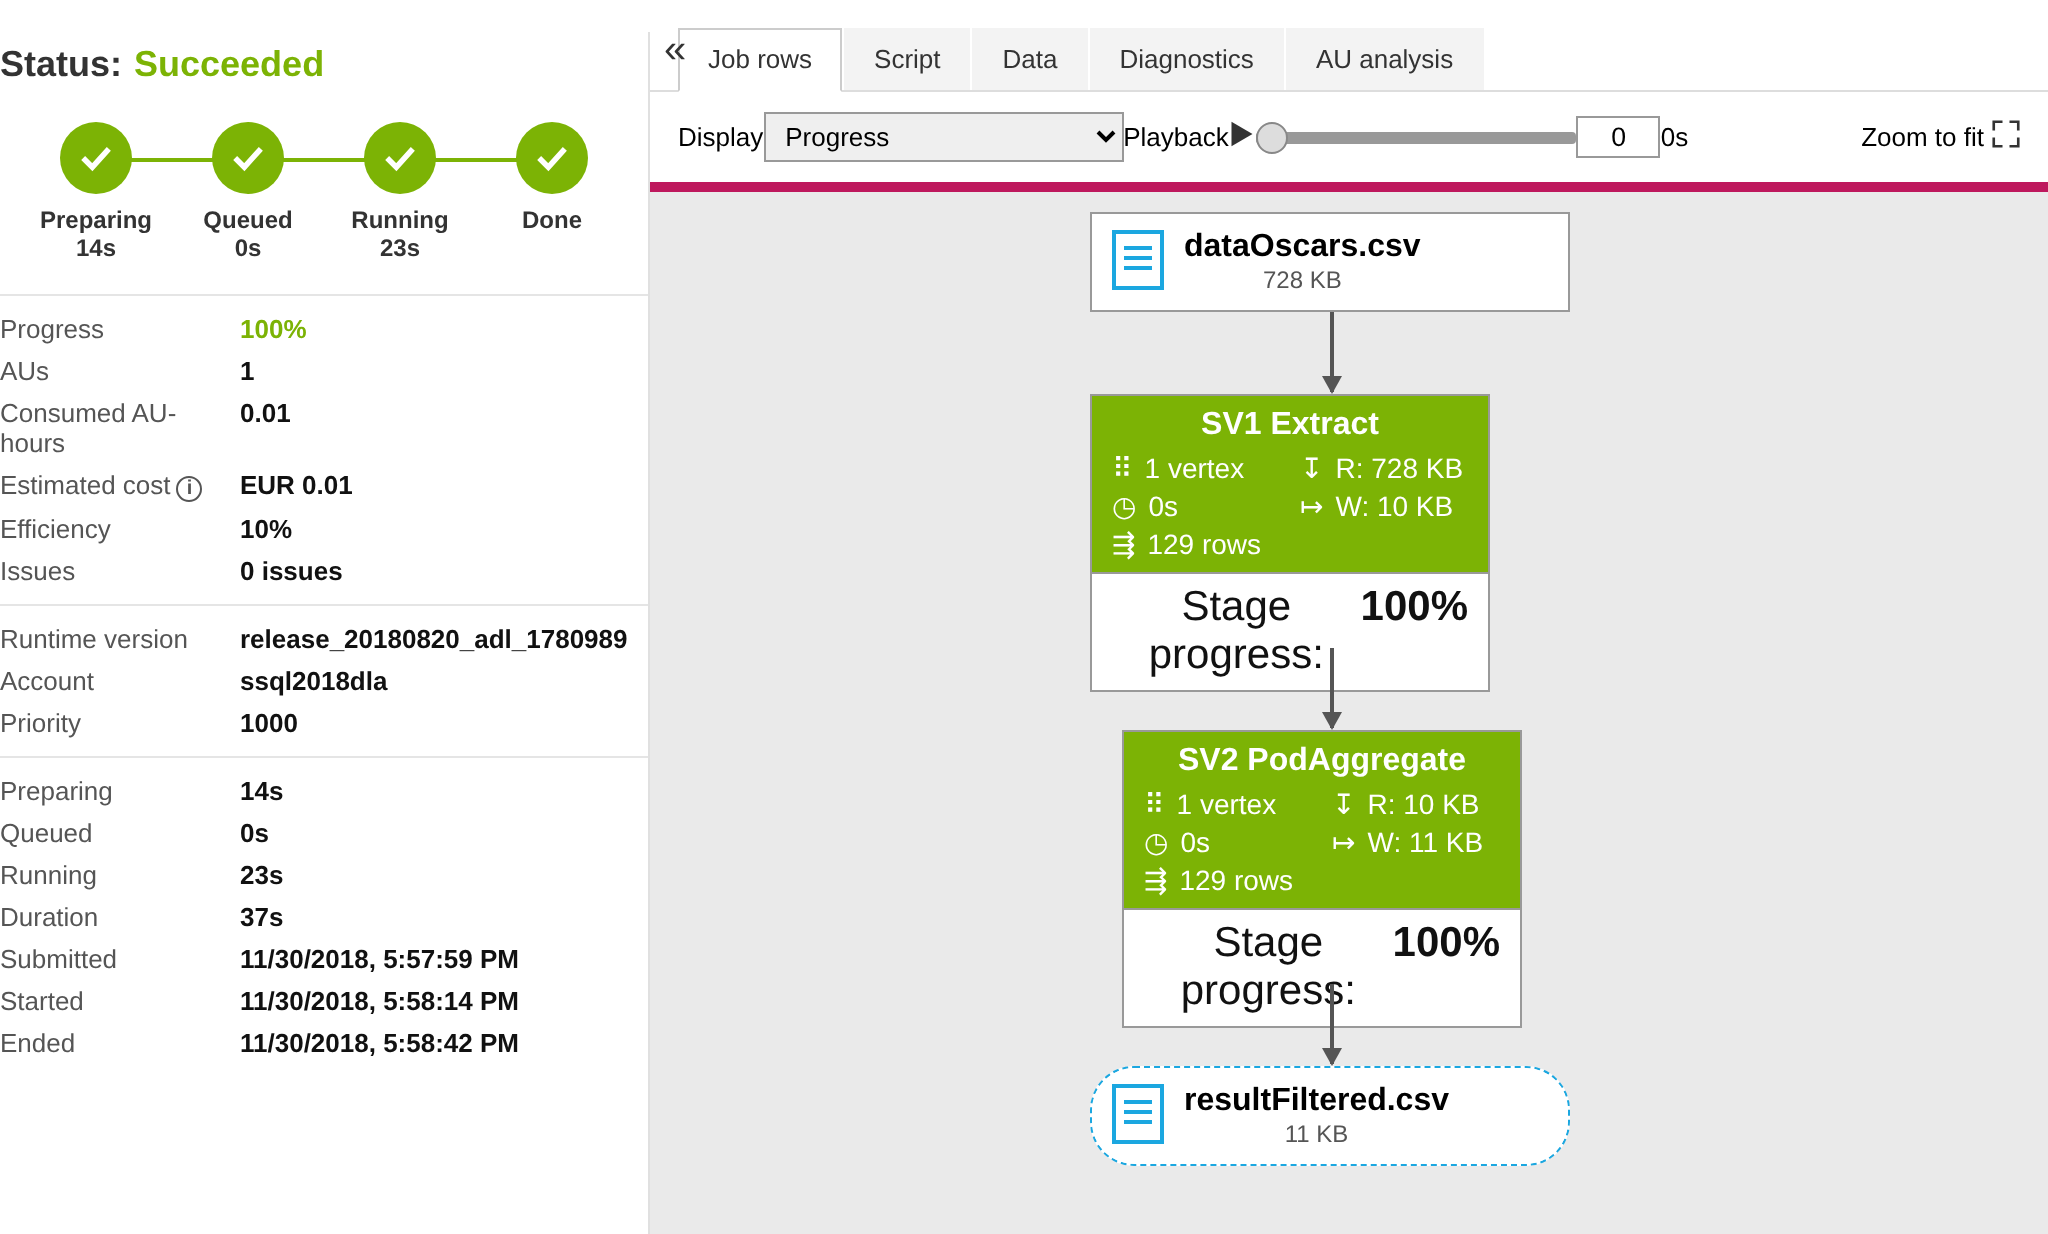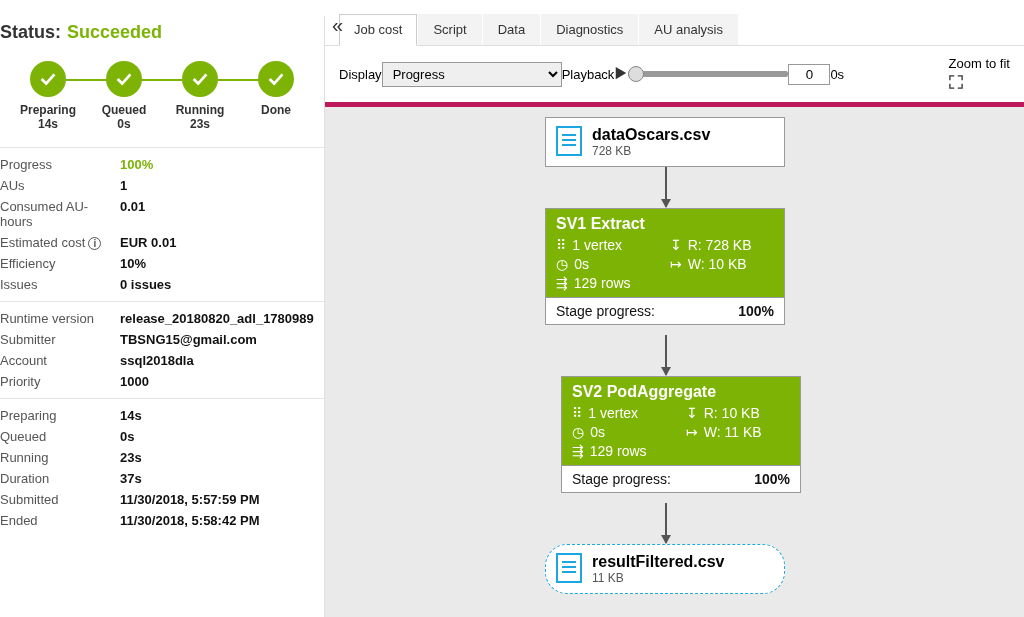--- a/index.html
+++ b/index.html
@@ -30,38 +30,38 @@
 .tabs { display: flex; padding: 14px 14px 0 14px; border-bottom: 1px solid #ddd; gap: 1px; }
 .tab { padding: 7px 14px; font-size: 13px; color: #333; cursor: pointer; border: 1px solid transparent; background: #f3f3f3; }
 .tab.active { background: #fff; border: 1px solid #ccc; border-bottom: 1px solid #fff; margin-bottom: -1px; }
 
 .toolbar { display: flex; align-items: center; padding: 10px 14px; border-bottom: 5px solid #be185d; font-size: 13px; }
 .toolbar select { width: 180px; padding: 3px 6px; font-size: 13px; border: 1px solid #999; }
 .toolbar .slider { flex: 0 0 160px; height: 6px; background: #999; position: relative; border-radius: 2px; }
 .toolbar .slider .handle { position: absolute; left: 0; top: -5px; width: 16px; height: 16px; background: #ddd; border: 1px solid #888; border-radius: 50%; }
 .toolbar input.numbox { width: 42px; text-align: center; padding: 2px; border: 1px solid #999; }
 .play-icon svg { width: 14px; height: 14px; }
-.zoom-fit { margin-left: auto; display: flex; align-items: flex-start; gap: 4px; cursor: pointer; flex-direction: column; }
+.zoom-fit { margin-left: auto; display: flex; align-items: center; gap: 4px; cursor: pointer; }
 
 .graph-area { flex: 1; background: #eaeaea; position: relative; overflow: hidden; }
-.node { position: absolute; background: #fff; border: 1px solid #999; }
+.node { position: absolute; background: #fff; border: 1px solid #999; text-align: center; }
 .node.file { width: 240px; }
 .node.file .file-inner { display: flex; gap: 10px; padding: 8px 10px; align-items: flex-start; }
 .file-icon { width: 26px; height: 30px; border: 2px solid #1ba7e0; position: relative; }
 .file-icon::before { content: ''; position: absolute; top: 6px; left: 4px; right: 4px; height: 2px; background: #1ba7e0; box-shadow: 0 5px 0 #1ba7e0, 0 10px 0 #1ba7e0; }
 .file-title { font-weight: 700; font-size: 16px; }
 .file-size { font-size: 12px; color: #555; }
 .node.dashed { border: 1px dashed #1ba7e0; }
 
-.node.stage { width: 240px; }
+.node.stage { width: 200px; }
 .stage-body { background: #7cb305; color: #fff; padding: 6px 10px; }
 .stage-title { font-weight: 700; font-size: 16px; margin-bottom: 4px; }
 .stage-grid { display: grid; grid-template-columns: 1fr 1fr; gap: 3px 10px; font-size: 14px; }
 .stage-grid .cell { display: flex; align-items: center; gap: 6px; }
-.stage-progress { background: #fff; color: #111; padding: 5px 10px; display: flex; justify-content: space-between; font-size: 14px; border-top: 1px solid #999; }
+.stage-progress { background: #fff; color: #111; padding: 5px 10px; display: flex; justify-content: space-between; font-size: 21px; border-top: 1px solid #999; }
 .stage-progress .pct { font-weight: 700; }
 
 .arrow { position: absolute; width: 2px; background: #555; }
 .arrow::after { content: ''; position: absolute; bottom: -1px; left: -4px; border-left: 5px solid transparent; border-right: 5px solid transparent; border-top: 9px solid #555; }
 .info-icon { display:inline-flex; width:13px; height:13px; border:1px solid #555; border-radius:50%; align-items:center; justify-content:center; font-size:10px; font-weight:700; margin-left:3px; }
 </style>
 </head>
 <body>
 
 <div class="left-panel">
@@ -138,24 +138,20 @@
         <span class="info-val">0 issues</span>
       </div>
   </div>
 
   <div class="info-table">
     <div class="info-row">
         <span class="info-key">Runtime version</span>
         <span class="info-val">release_20180820_adl_1780989</span>
       </div>
     <div class="info-row">
-        <span class="info-key">Submitter</span>
-        <span class="info-val">TBSNG15@gmail.com</span>
-      </div>
-    <div class="info-row">
         <span class="info-key">Account</span>
         <span class="info-val">ssql2018dla</span>
       </div>
     <div class="info-row">
         <span class="info-key">Priority</span>
         <span class="info-val">1000</span>
       </div>
   </div>
 
   <div class="info-table" style="border-bottom:none;">
@@ -173,31 +169,35 @@
       </div>
     <div class="info-row">
         <span class="info-key">Duration</span>
         <span class="info-val">37s</span>
       </div>
     <div class="info-row">
         <span class="info-key">Submitted</span>
         <span class="info-val">11/30/2018, 5:57:59 PM</span>
       </div>
     <div class="info-row">
+        <span class="info-key">Started</span>
+        <span class="info-val">11/30/2018, 5:58:14 PM</span>
+      </div>
+    <div class="info-row">
         <span class="info-key">Ended</span>
         <span class="info-val">11/30/2018, 5:58:42 PM</span>
       </div>
   </div>
 </div>
 
 <div class="collapse-btn">«</div>
 
 <div class="right-panel">
   <div class="tabs">
-    <div class="tab active">Job cost</div>
+    <div class="tab active">Job rows</div>
     <div class="tab">Script</div>
     <div class="tab">Data</div>
     <div class="tab">Diagnostics</div>
     <div class="tab">AU analysis</div>
   </div>
 
   <div class="toolbar">
     <span>Display</span>
     <select><option>Progress</option></select>
     <span>Playback</span>

